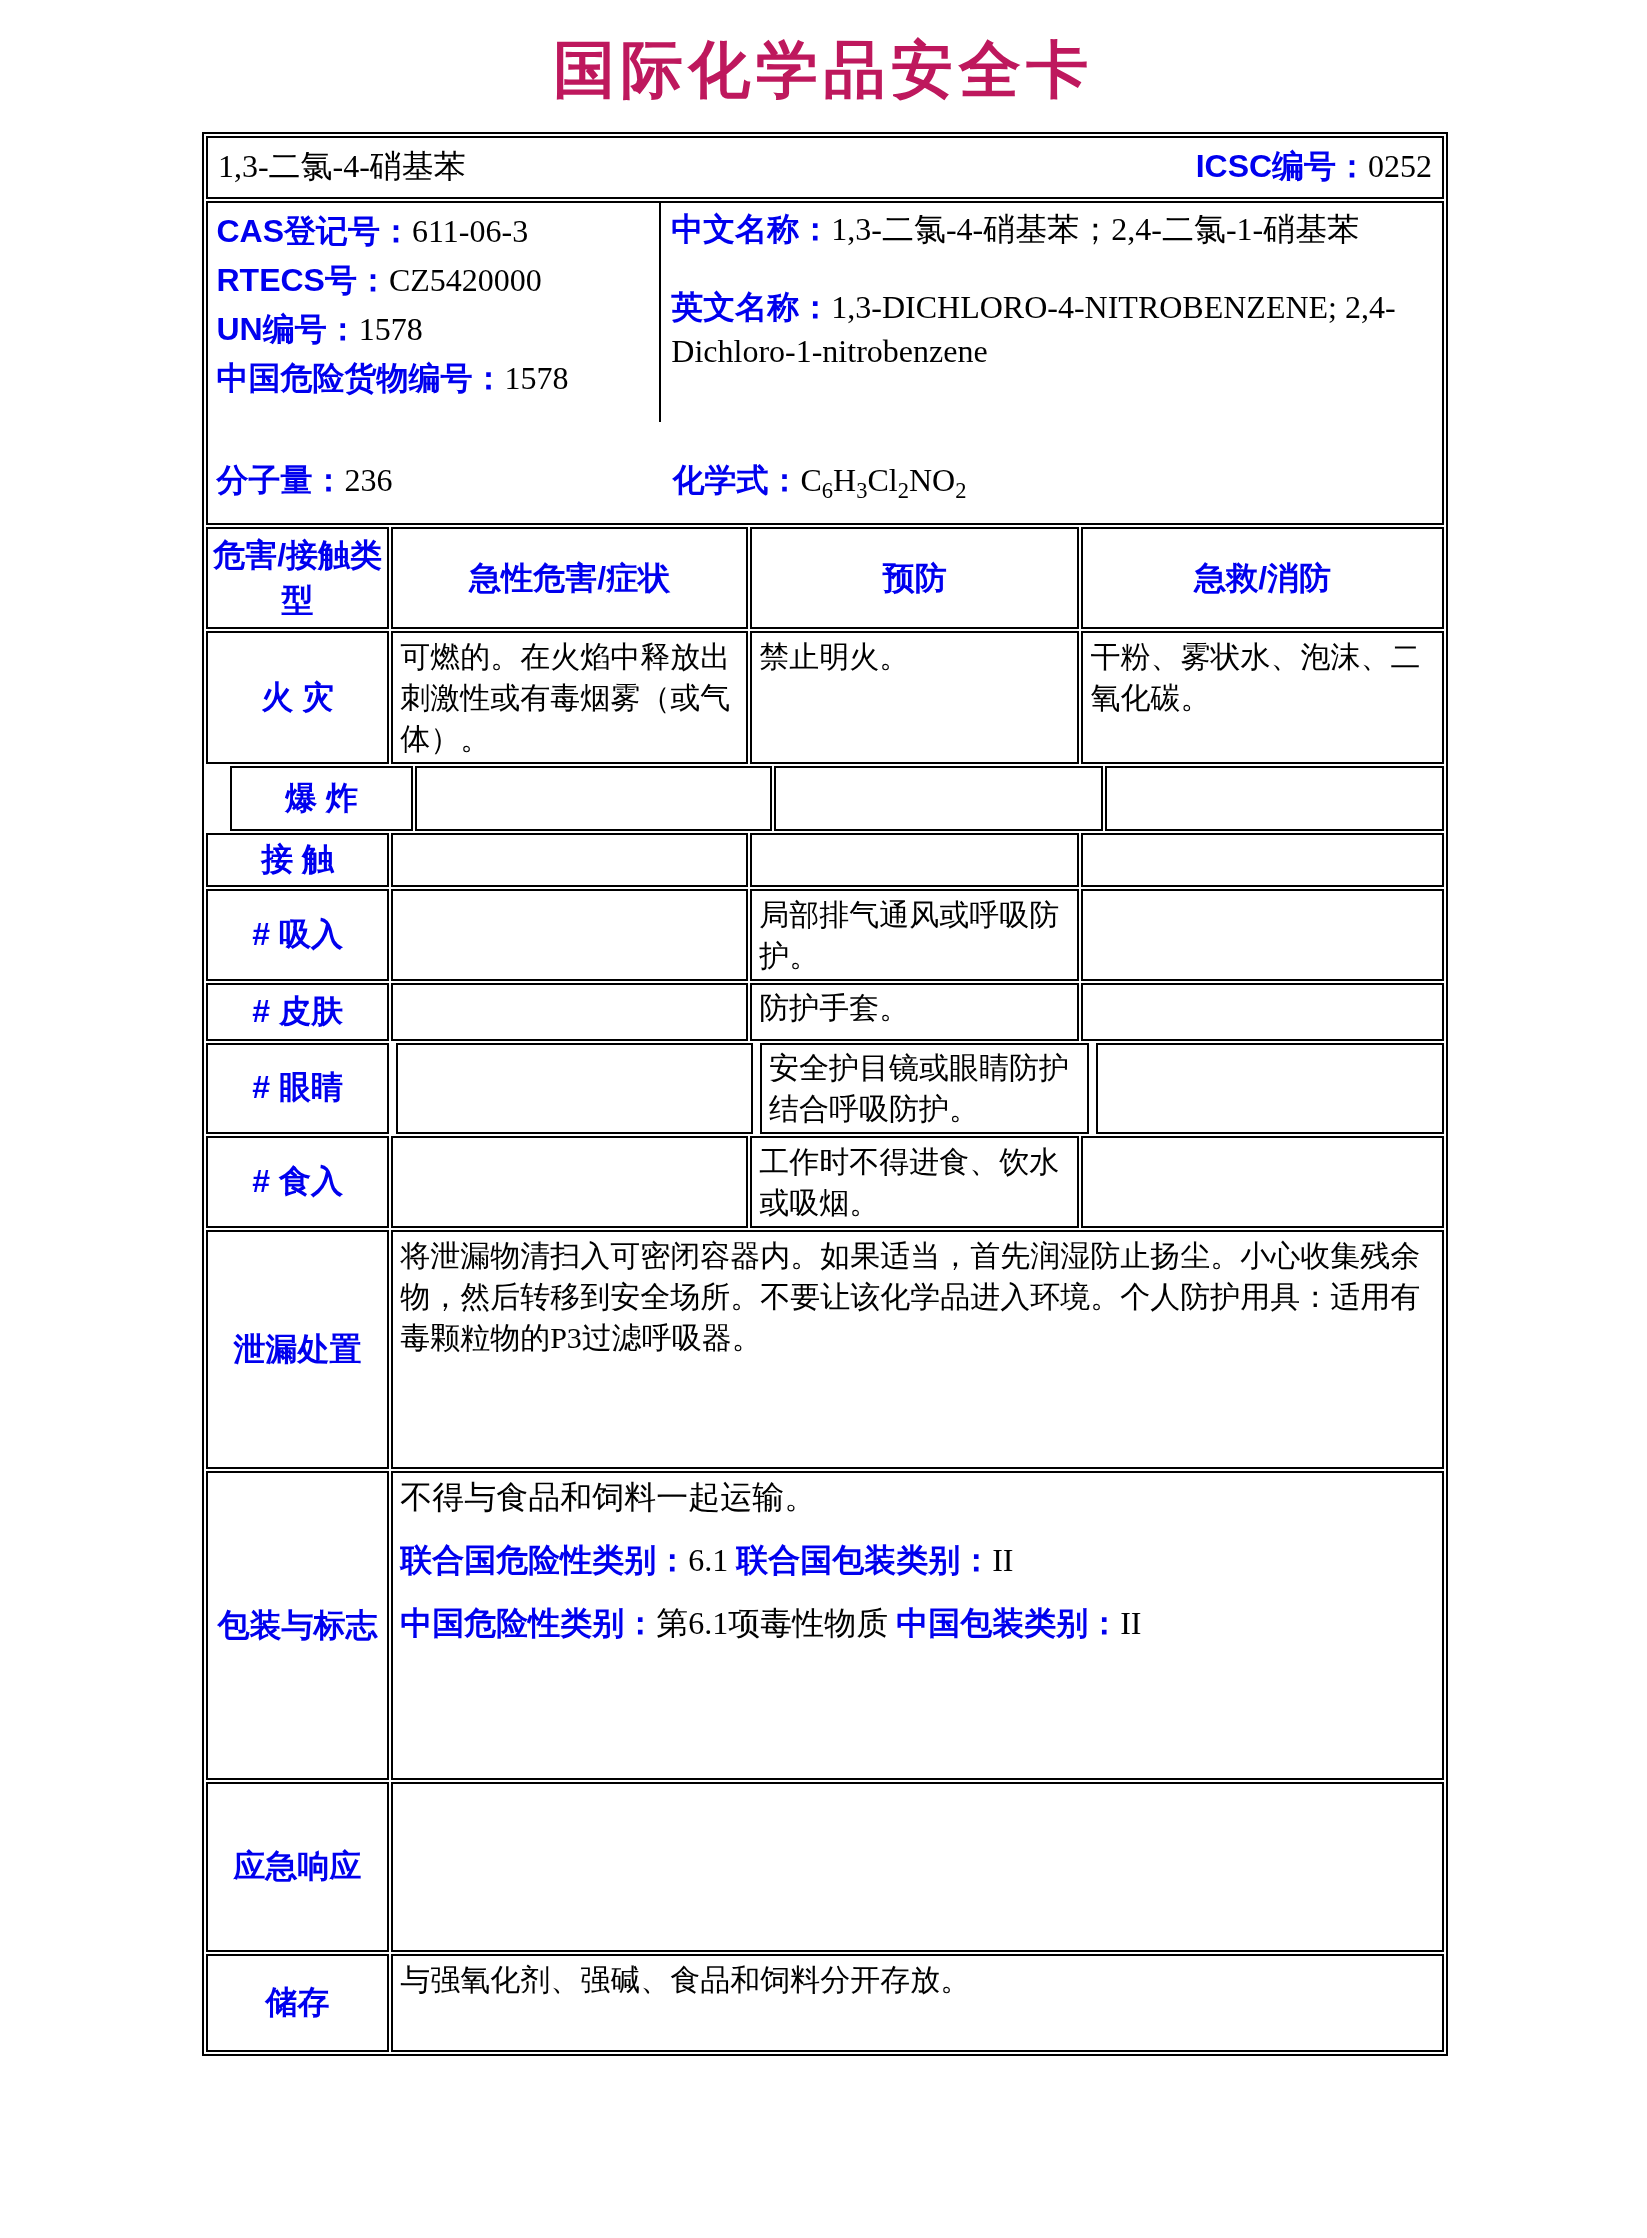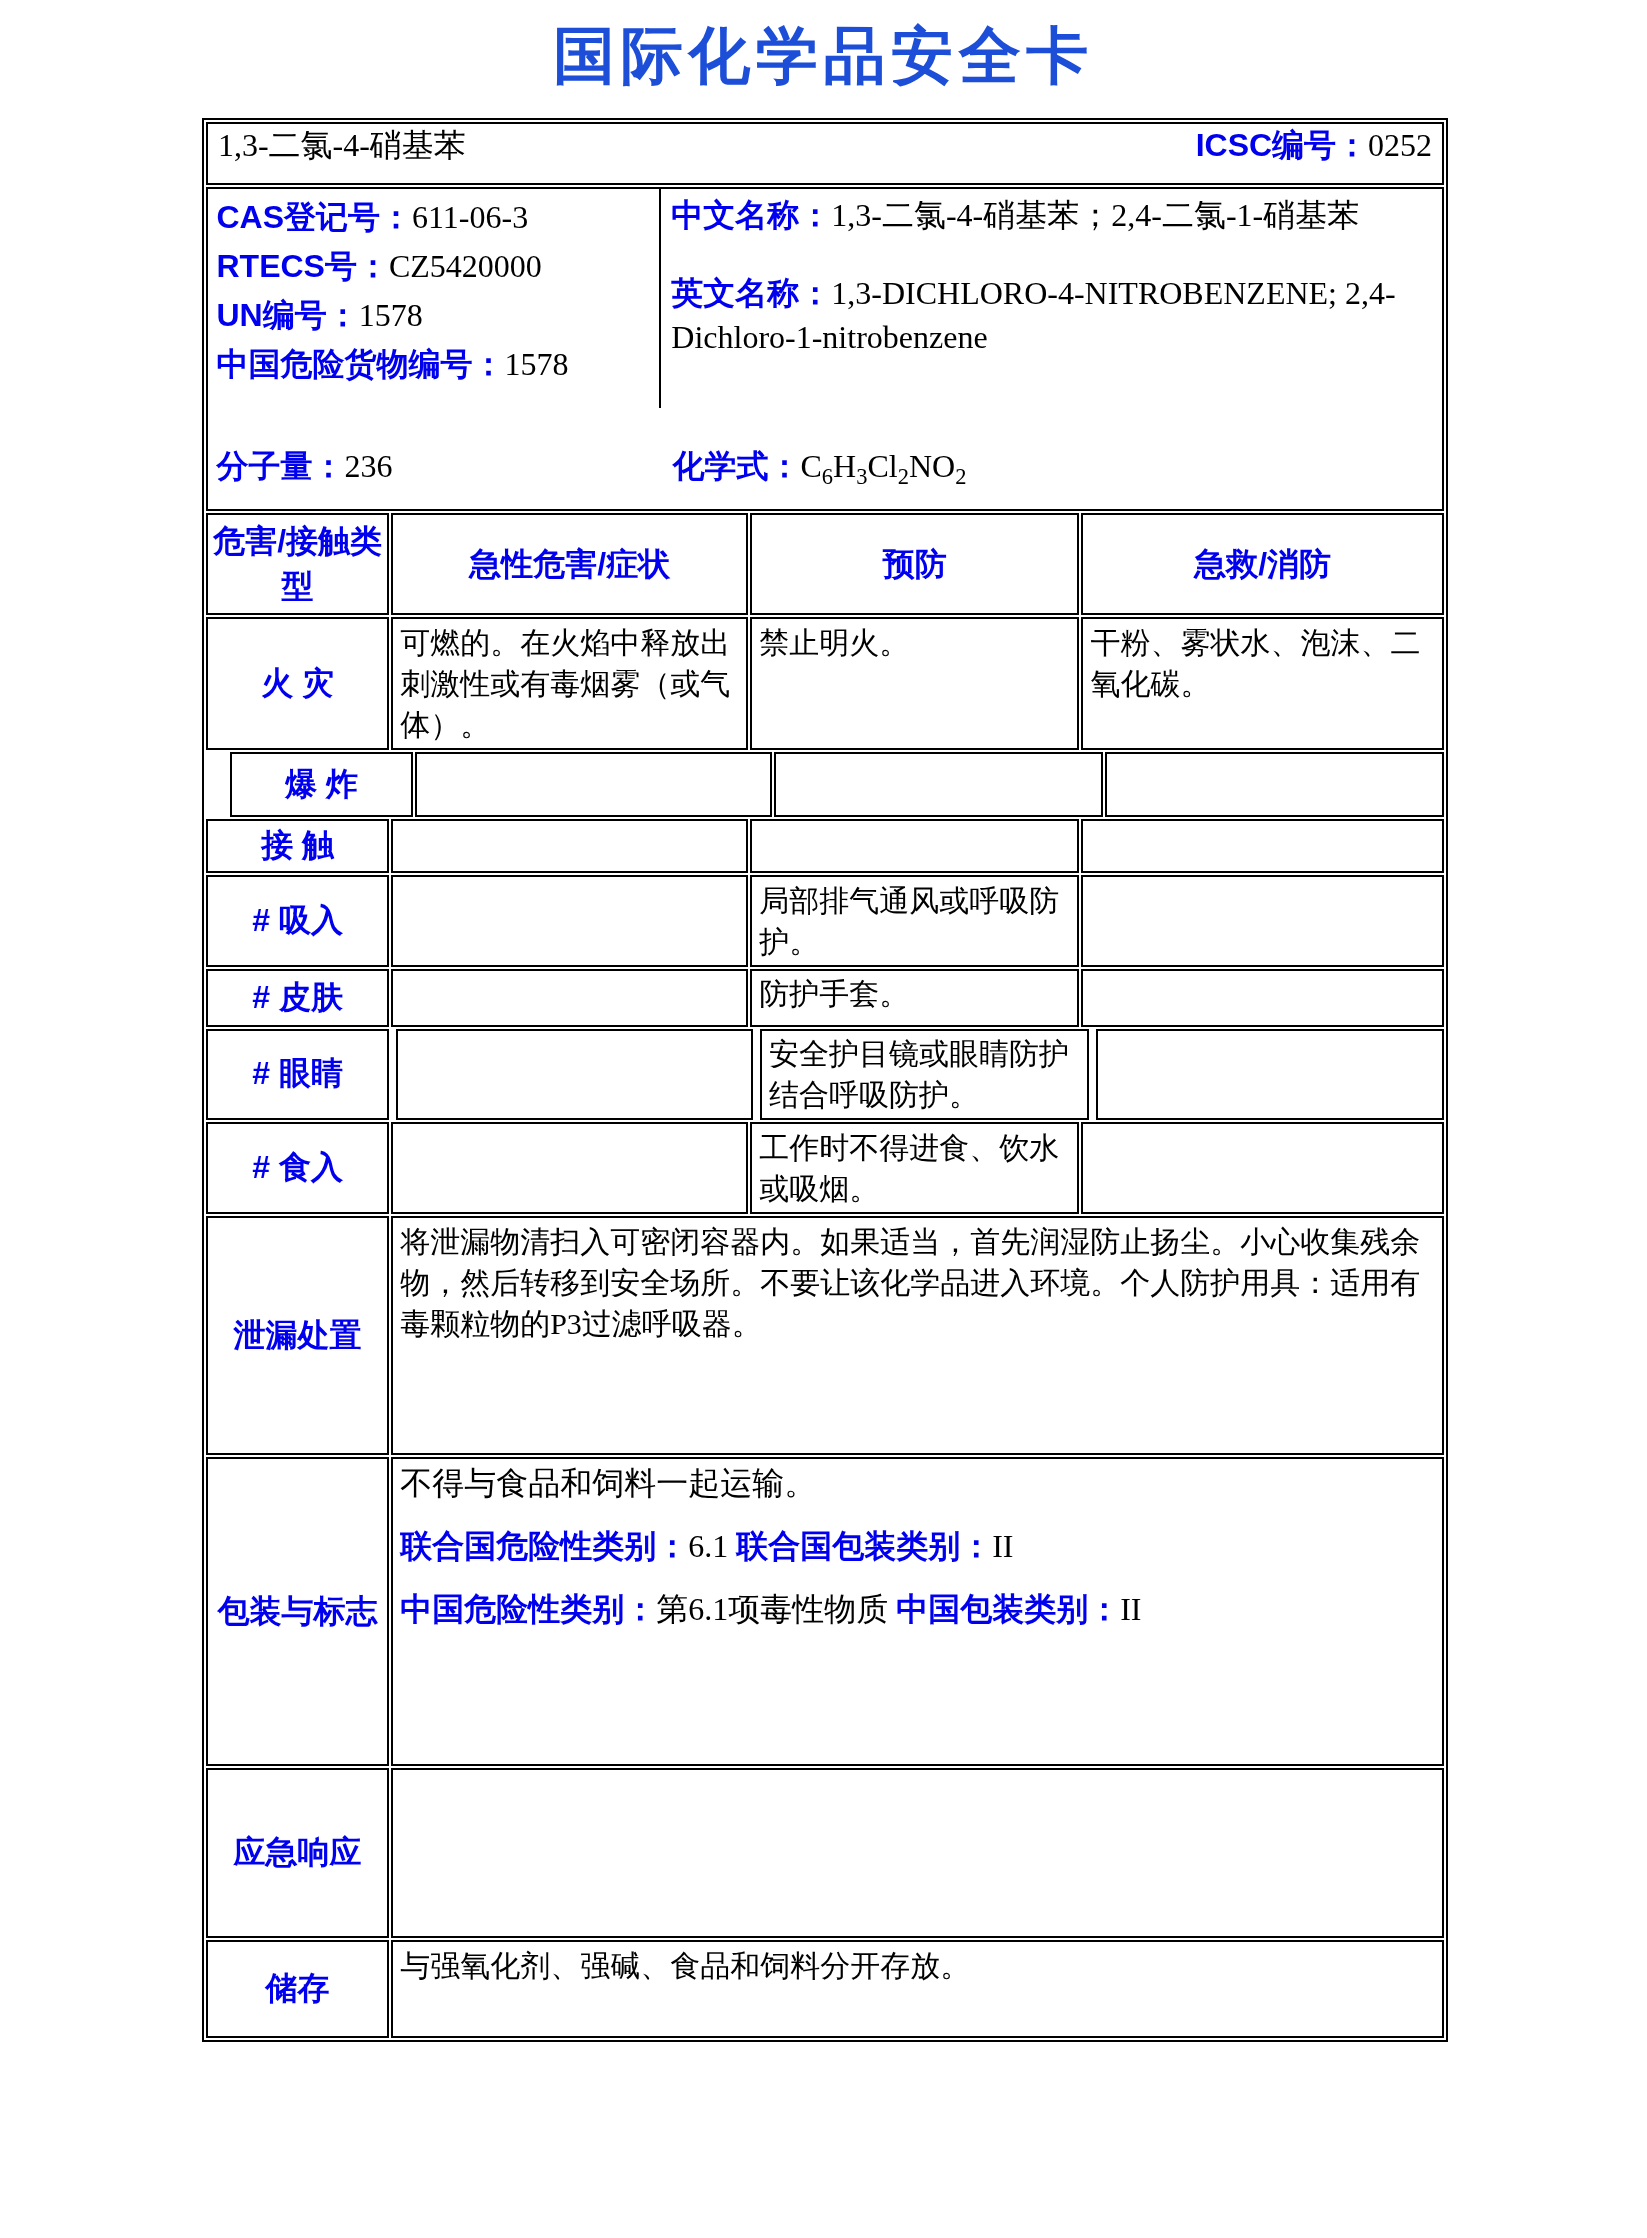--- a/index.html
+++ b/index.html
@@ -4,26 +4,26 @@
 <style>
   html,body { margin:0; padding:0; background:#ffffff; }
   body {
     width:1647px; height:2239px;
     font-family:"Liberation Serif","DejaVu Serif",serif;
     color:#000;
     position:relative;
   }
   .page-title {
     text-align:center;
-    padding-top:14px;
+    padding-top:28px;
     font-family:Liberation Serif, serif;
     font-weight:bold;
     font-size:62px;
     letter-spacing:5.6px;
-    color:#1d4ed8;
+    color:#be185d;
   }
   .card {
     margin:19.7px 0 0 202px;
     width:1246px;
     box-sizing:border-box;
     border:2.8px solid #000;
     padding:2.1px;
     display:flex;
     flex-direction:column;
     gap:2.1px;
@@ -39,21 +39,21 @@
     color:#0000ee;
     font-family:"Liberation Sans","DejaVu Sans",sans-serif;
     font-weight:bold;
   }
   
   .hdr-cell {
     flex:1;
     min-height:63px;
     display:flex;
     justify-content:space-between;
-    align-items:flex-start;
+    align-items:center;
     padding:0 9.8px;
     font-size:32px;
   }
   .hdr-right { white-space:nowrap; }
   
   .info-cell { flex:1; min-height:324px; display:flex; flex-direction:column; }
   .info-top { display:flex; min-height:219px; align-items:stretch; }
   .ids { width:443px; padding:4.2px 0 0 8.4px; }
   .ids .line { font-size:32px; line-height:49px; white-space:nowrap; }
   .names {

